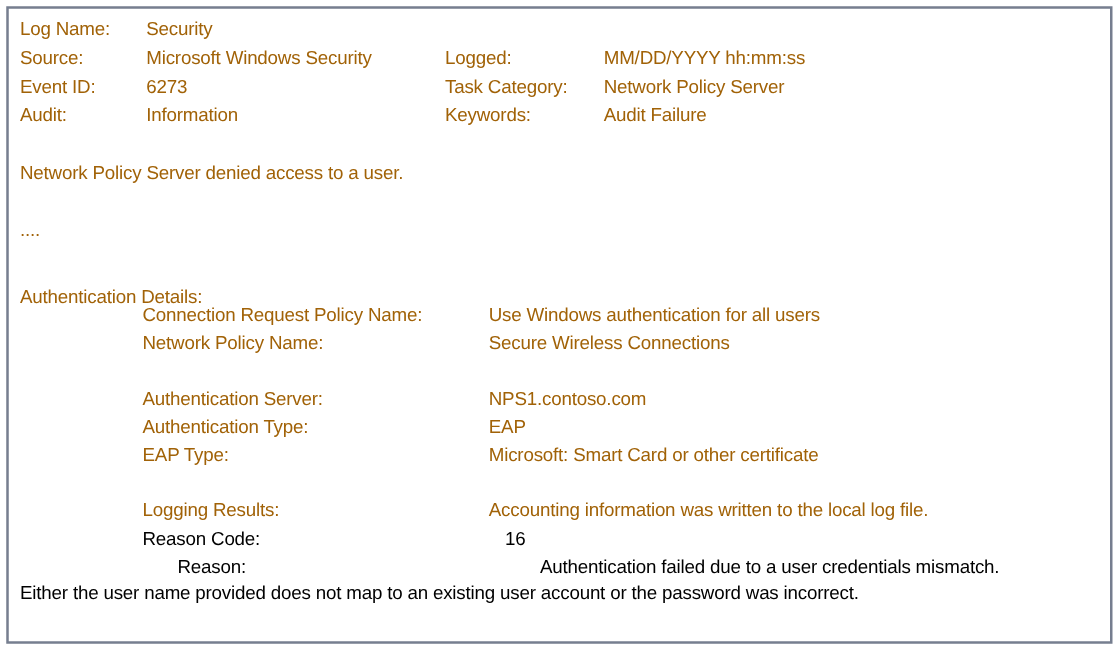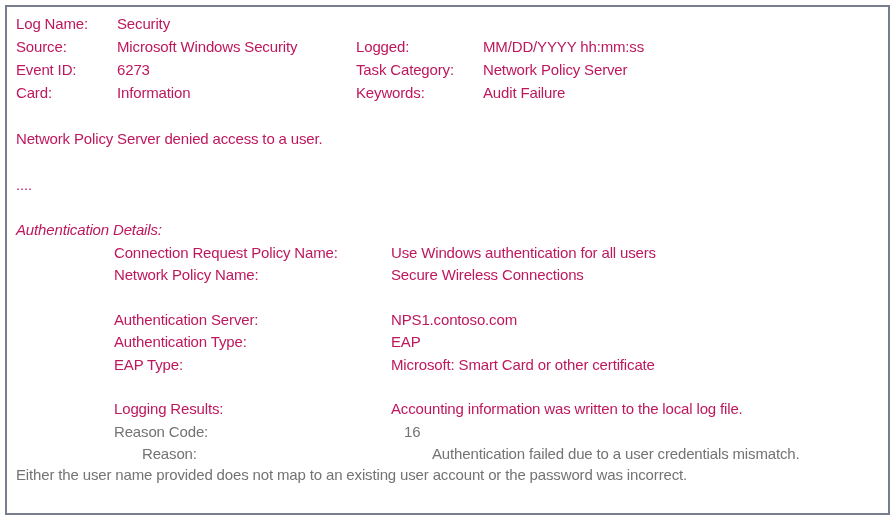--- a/index.html
+++ b/index.html
@@ -16,41 +16,41 @@
     background: #ffffff;
     overflow: hidden;
   }
   .line {
     position: absolute;
     left: 0; right: 0;
     height: 22px;
     font-size: 15px;
     line-height: 22px;
     letter-spacing: -0.15px;
-    color: #be185d;
+    color: #a16207;
     white-space: nowrap;
   }
   .line span { position: absolute; white-space: nowrap; }
   
   .c-l1 { left: 9px; }    
   .c-v1 { left: 110px; }  
   .c-l2 { left: 349px; }  
   .c-v2 { left: 476px; }  
   .c-dl { left: 107px; }  
   .c-dv { left: 384px; }  
   .c-dvi { left: 397px; } 
   .c-m  { left: 9px; }    
   
   .r-h1 { top: 6px; }  .r-h2 { top: 29px; } .r-h3 { top: 52px; } .r-h4 { top: 75px; }
-  .r-msg { top: 121px; text-align: right; } .r-dots { top: 167px; } .r-ahead { top: 212px; font-style: italic; }
+  .r-msg { top: 121px; text-align: right; } .r-dots { top: 167px; } .r-ahead { top: 220px; }
   .r-d0 { top: 235px; } .r-d1 { top: 257px; } .r-d2 { top: 280px; }
   .r-d3 { top: 302px; } .r-d4 { top: 324px; } .r-d5 { top: 347px; }
   .r-d6 { top: 369px; } .r-d7 { top: 391px; text-decoration: underline; } .r-d8 { top: 414px; }
   .r-d9 { top: 436px; margin-left: 28px; } .r-foot { top: 457px; }
-  .red { color: #737373; }
+  .red { color: #000000; }
 </style>
 </head>
 <body>
 
 <div class="frame">
 
   <div class="line r-h1">
     <span class="c-l1">Log Name:</span>
     <span class="c-v1">Security</span>
   </div>
@@ -60,21 +60,21 @@
     <span class="c-l2">Logged:</span>
     <span class="c-v2">MM/DD/YYYY hh:mm:ss</span>
   </div>
   <div class="line r-h3">
     <span class="c-l1">Event ID:</span>
     <span class="c-v1">6273</span>
     <span class="c-l2">Task Category:</span>
     <span class="c-v2">Network Policy Server</span>
   </div>
   <div class="line r-h4">
-    <span class="c-l1">Card:</span>
+    <span class="c-l1">Audit:</span>
     <span class="c-v1">Information</span>
     <span class="c-l2">Keywords:</span>
     <span class="c-v2">Audit Failure</span>
   </div>
 
   <div class="line r-msg">
     <span class="c-m">Network Policy Server denied access to a user.</span>
   </div>
   <div class="line r-dots">
     <span class="c-m">....</span>

